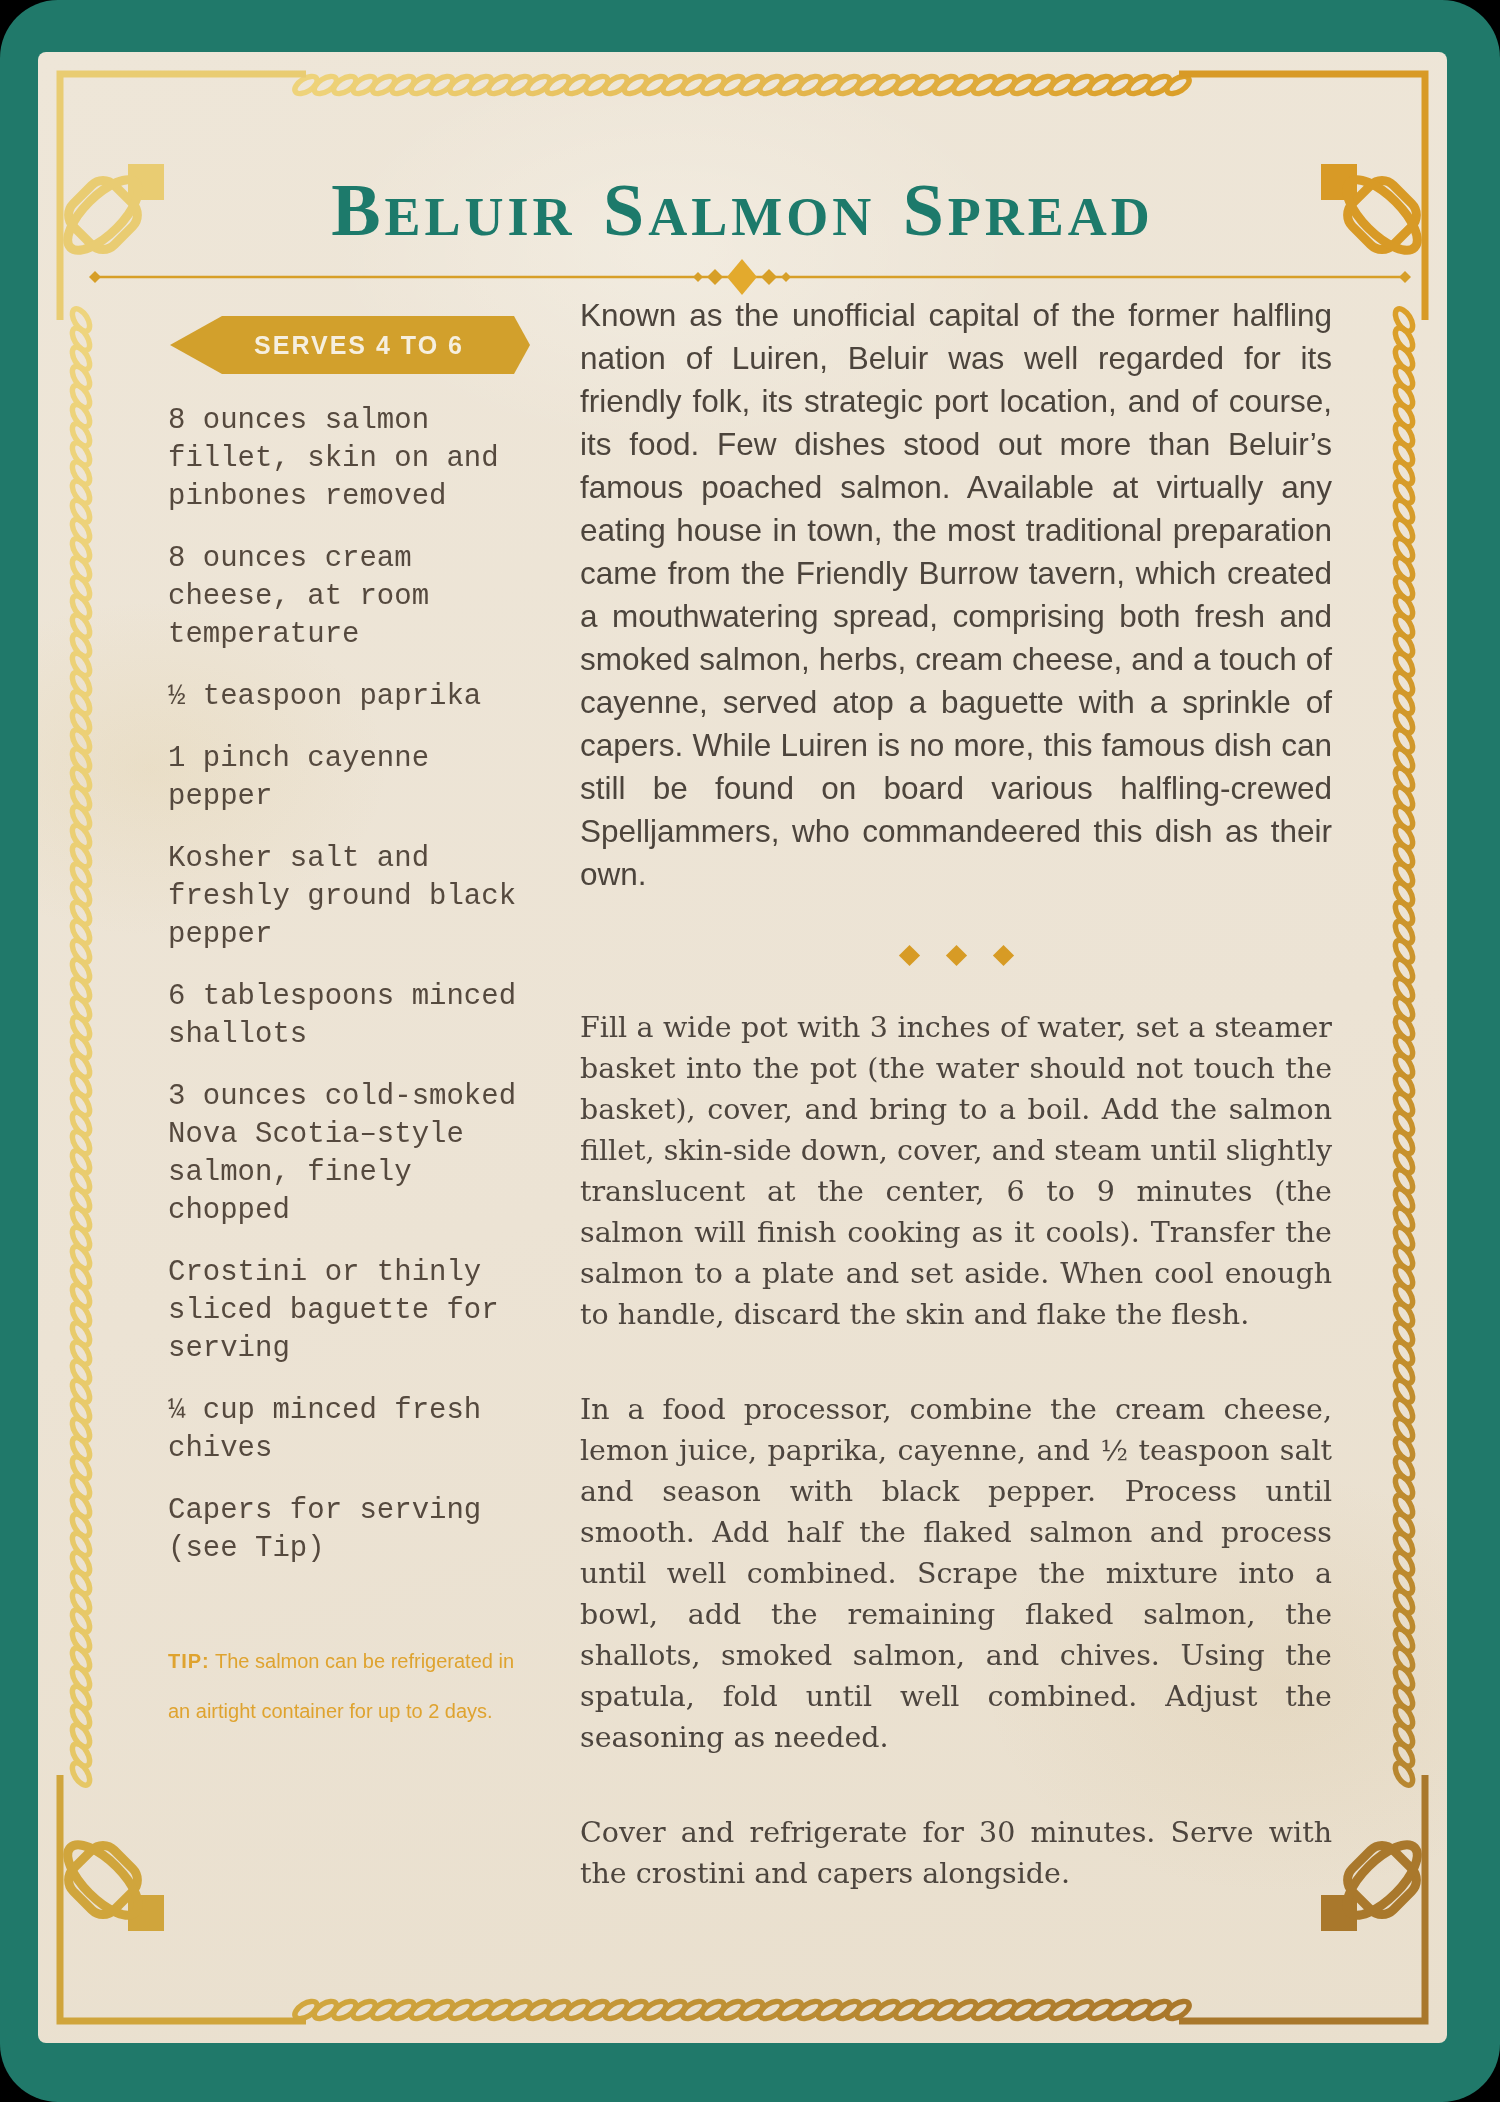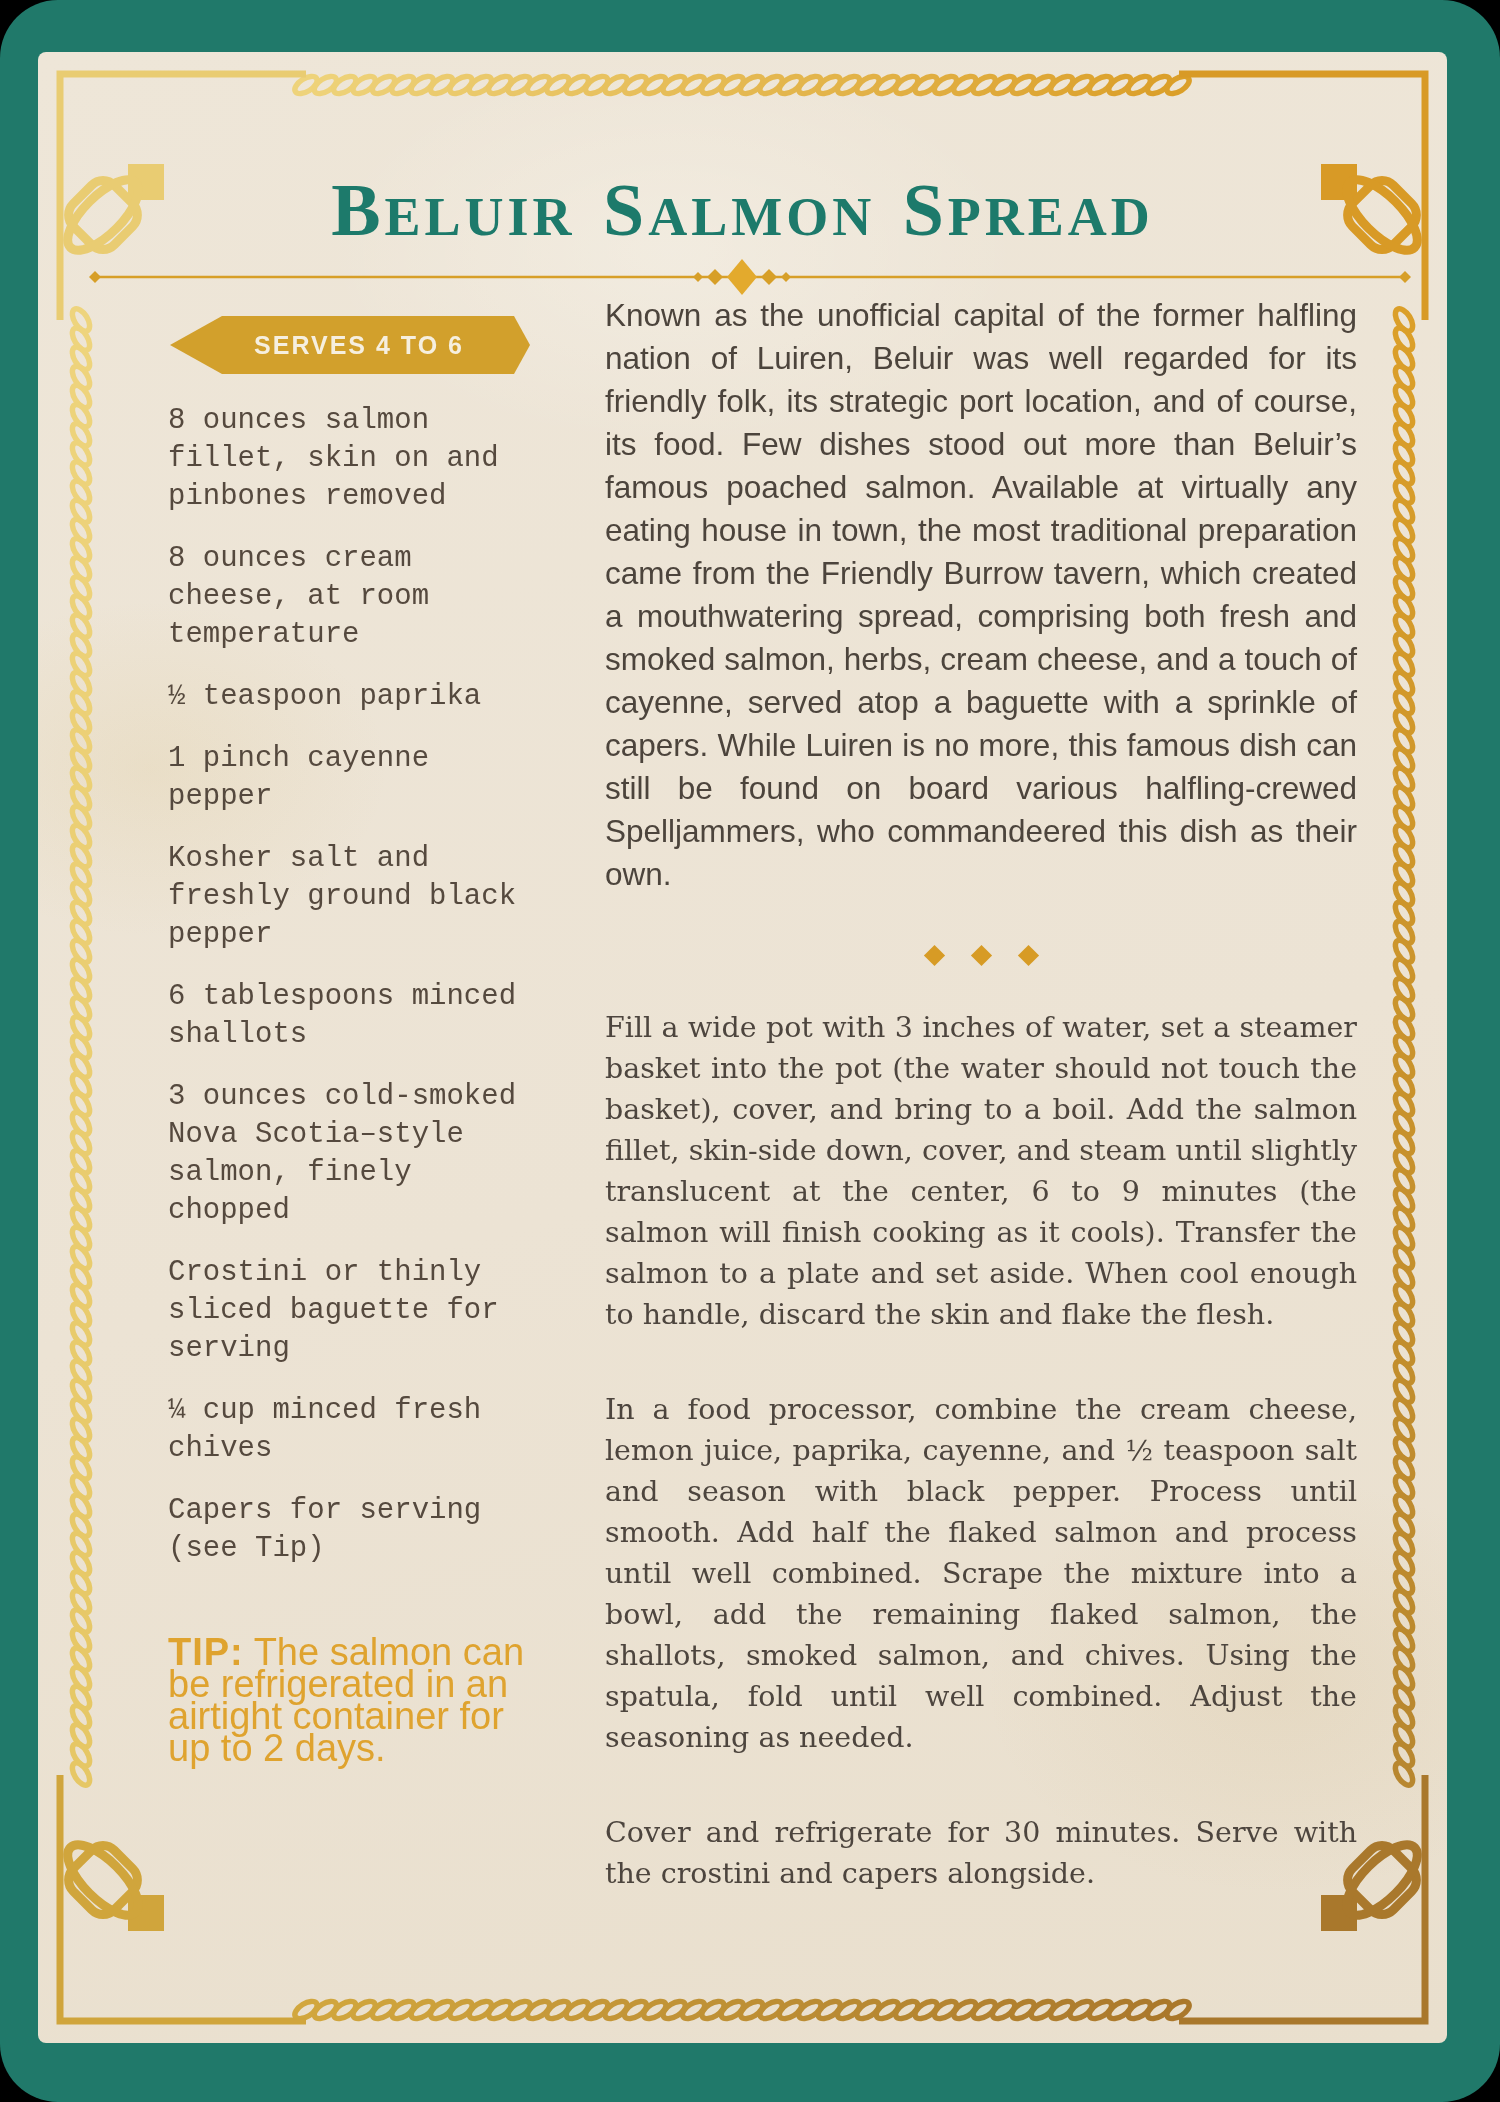--- a/index.html
+++ b/index.html
@@ -37,24 +37,24 @@
     display:flex;align-items:center;justify-content:center;
   }
   .ribbon span{
     color:#f6efdf;font-weight:bold;font-size:25px;letter-spacing:2px;
     padding-left:18px;
   }
   ul.ingredients{list-style:none;margin:28px 0 0 0;padding:0;}
   ul.ingredients li{
     font-size:29px;line-height:38px;color:#55493e;margin:0 0 24px 0;font-family:Liberation Mono, monospace;
   }
-  .tip{margin:68px 0 0 0;font-size:38px;line-height:32px;color:#dfa32f;}
+  .tip{margin:68px 0 0 0;font-size:20px;line-height:50px;color:#dfa32f;}
   .tip strong{font-weight:bold;letter-spacing:1px;}
 
-  .right-col{position:absolute;left:542px;top:242px;width:752px;margin-left:25px;}
+  .right-col{position:absolute;left:542px;top:242px;width:752px;}
   .intro{
     margin:0;font-size:31.5px;line-height:43px;color:#4c443c;
     text-align:justify;
   }
   .diamond-divider{display:flex;gap:32px;justify-content:center;margin-top:52px;}
   .diamond-divider i{
     width:15px;height:15px;background:#d79b25;transform:rotate(45deg);display:block;
   }
   .steps{margin-top:44px;}
   .step{

